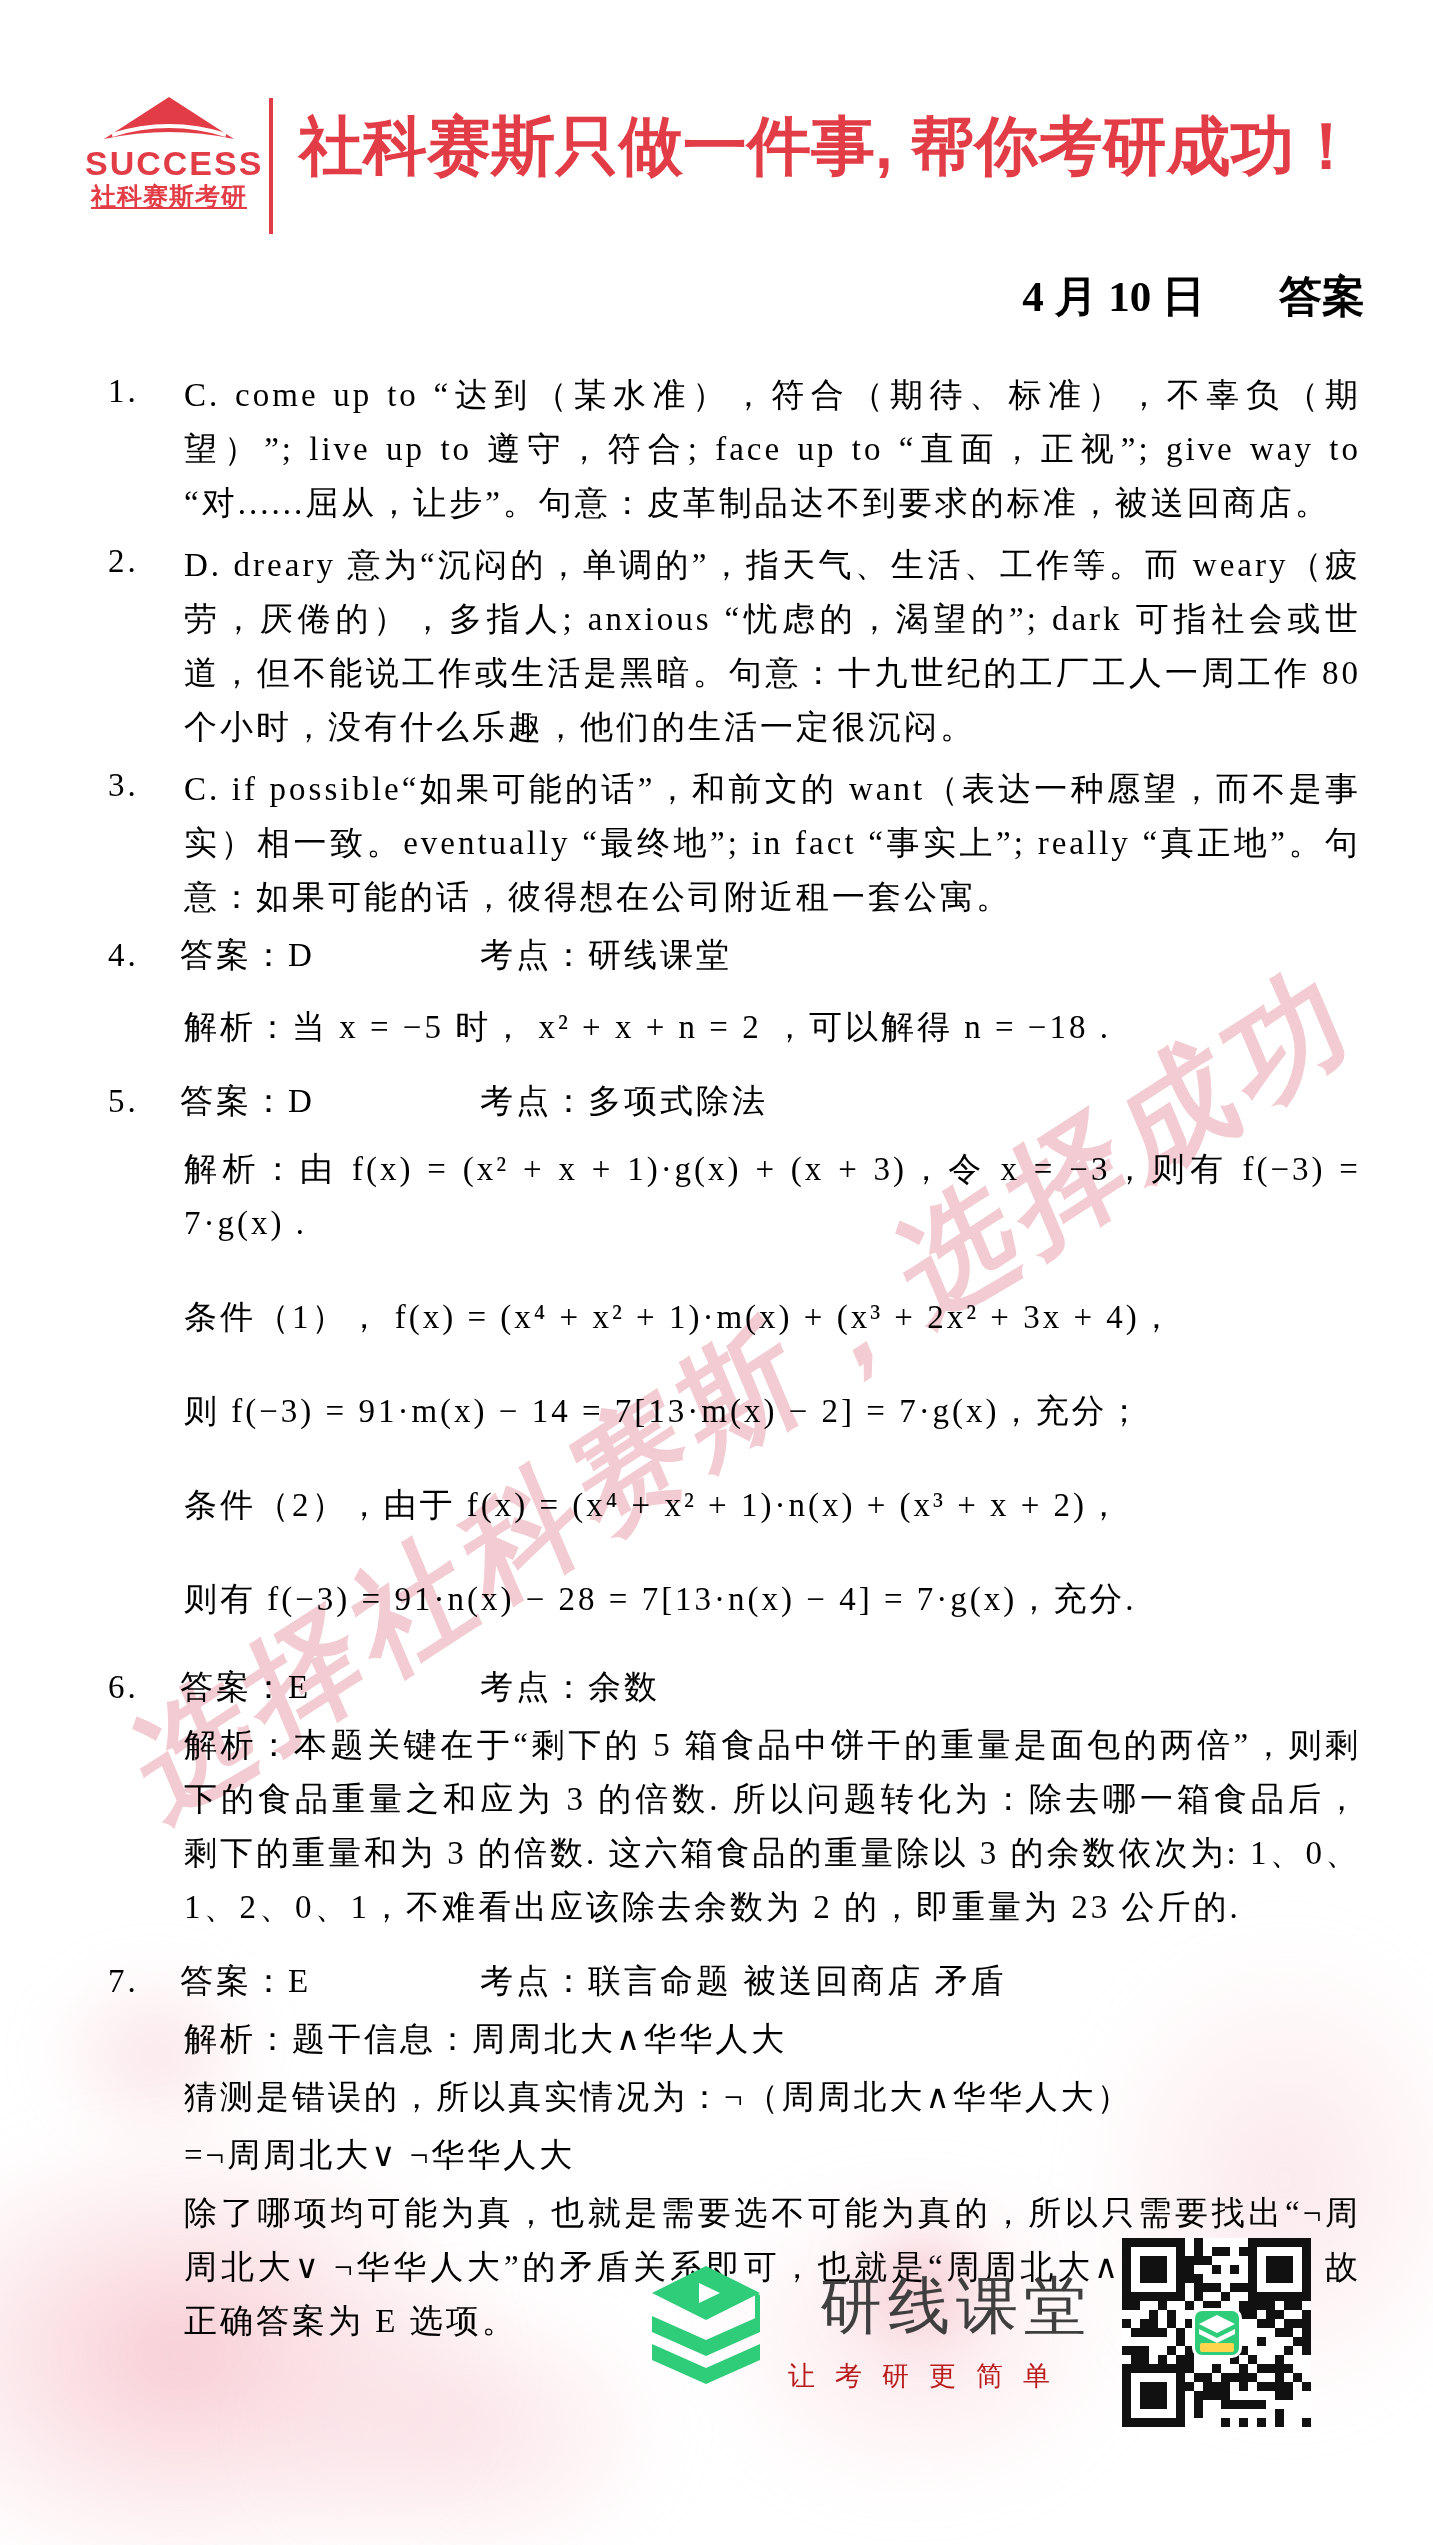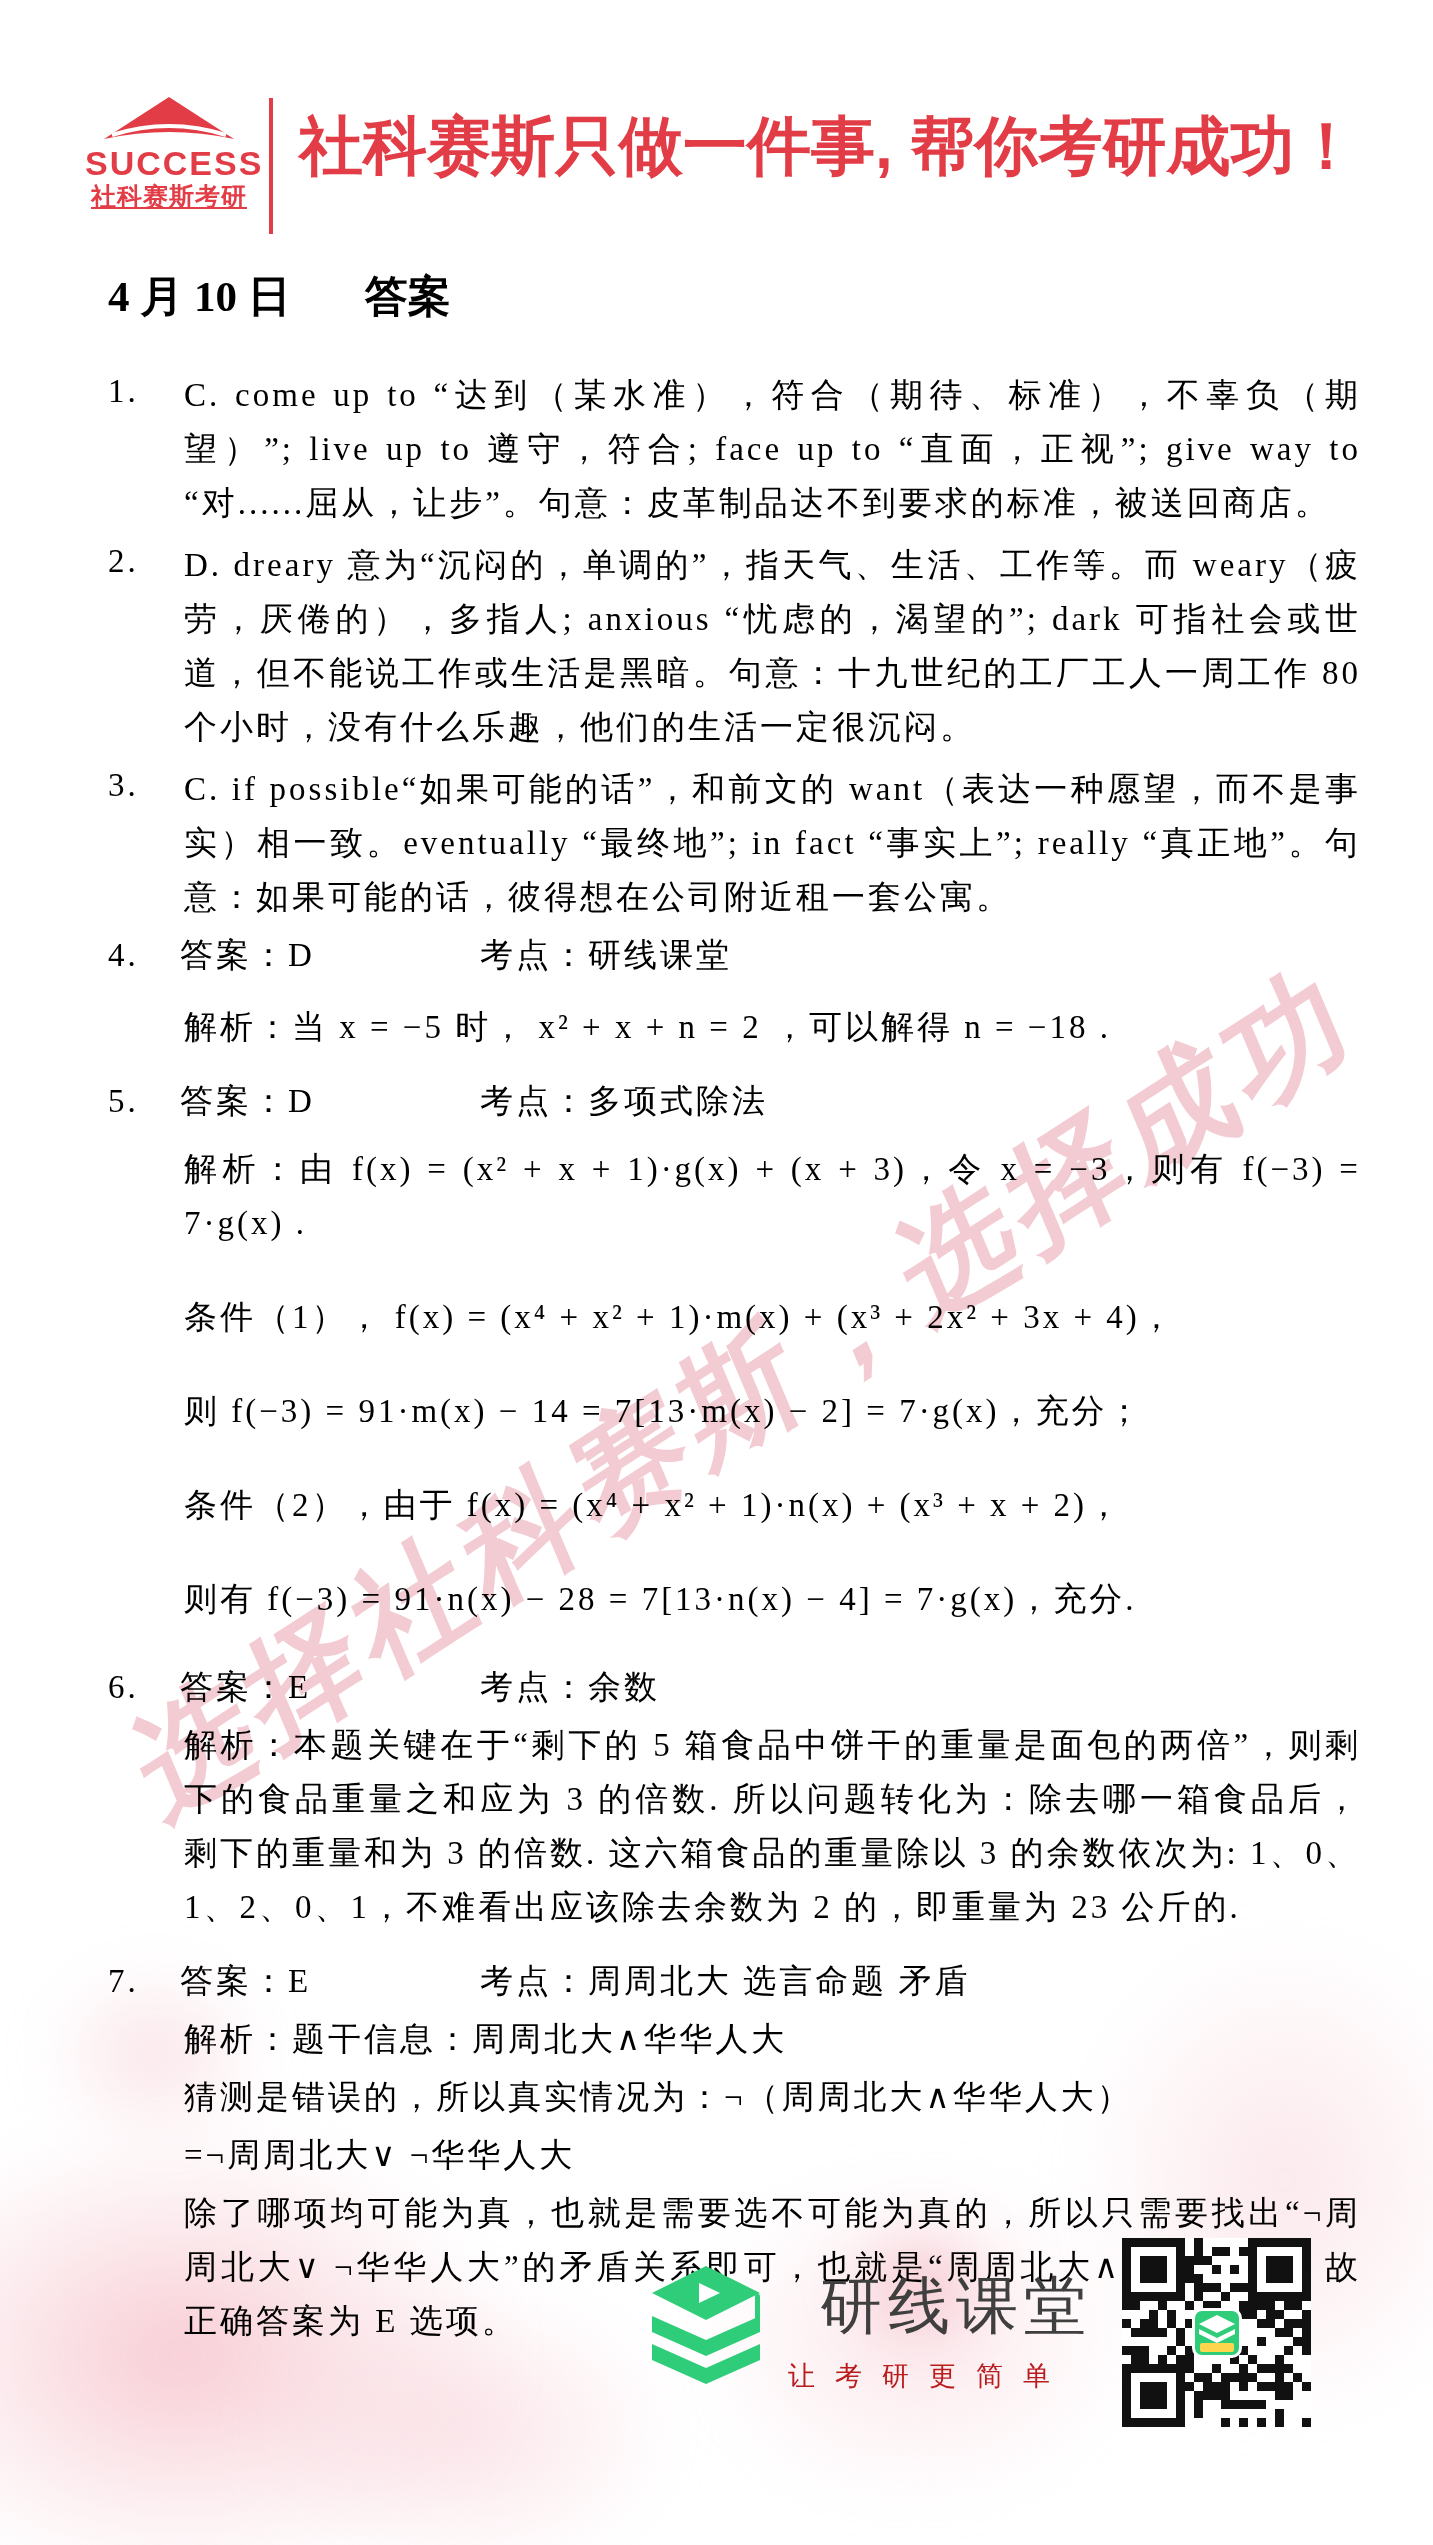--- a/index.html
+++ b/index.html
@@ -33,21 +33,21 @@
   .header{position:absolute;left:85px;top:96px;display:flex;align-items:flex-start;z-index:2;}
   .logo-block{width:168px;text-align:center;}
   .logo-name{font-family:"Liberation Sans","DejaVu Sans",sans-serif;font-weight:bold;
     font-size:34px;letter-spacing:2px;color:#e23d47;line-height:1.05;}
   .logo-sub{font-family:"Liberation Sans","DejaVu Sans",sans-serif;font-weight:bold;
     font-size:25px;letter-spacing:1px;color:#e23d47;line-height:1.15;text-decoration:underline;}
   .v-divider{width:4px;height:136px;background:#e23d47;margin:2px 26px 0 16px;}
   .slogan{font-family:"Liberation Sans","DejaVu Sans",sans-serif;font-weight:bold;
     font-size:64px;color:#e23d47;white-space:nowrap;line-height:140px;margin-top:-20px;}
   
-  .title{position:absolute;left:108px;top:268px;width:1257px;text-align:left;
+  .title{position:absolute;left:108px;top:268px;width:1257px;text-align:right;
     font-size:43px;font-weight:bold;z-index:2;}
   .title-label{margin-left:74px;}
   
   .content{position:absolute;left:108px;top:364px;width:1257px;z-index:2;
     font-size:33px;line-height:54px;letter-spacing:3px;}
   .item{display:flex;align-items:flex-start;}
   .item-num{flex:0 0 72px;}
   .item-body{flex:1;text-align:justify;}
   .item-body p{margin:4px;}
   .ans-row{display:flex;}
@@ -164,21 +164,21 @@
         </div>
         <p>解析：本题关键在于“剩下的 5 箱食品中饼干的重量是面包的两倍”，则剩下的食品重量之和应为 3 的倍数. 所以问题转化为：除去哪一箱食品后，剩下的重量和为 3 的倍数. 这六箱食品的重量除以 3 的余数依次为: 1、0、1、2、0、1，不难看出应该除去余数为 2 的，即重量为 23 公斤的.</p>
       </div>
     </div>
 
     <div class="item item-7">
       <div class="item-num">7.</div>
       <div class="item-body">
         <div class="ans-row">
           <span class="ans-cell">答案：E</span>
-          <span>考点：周周北大 选言命题 矛盾</span>
+          <span>考点：联言命题 被送回商店 矛盾</span>
         </div>
         <p>解析：题干信息：周周北大∧华华人大</p>
         <p>猜测是错误的，所以真实情况为：¬（周周北大∧华华人大）</p>
         <p>=¬周周北大∨ ¬华华人大</p>
         <p>除了哪项均可能为真，也就是需要选不可能为真的，所以只需要找出“¬周周北大∨ ¬华华人大”的矛盾关系即可，也就是“周周北大∧华华人大”，故正确答案为 E 选项。</p>
       </div>
     </div>
 
   </div>
 

